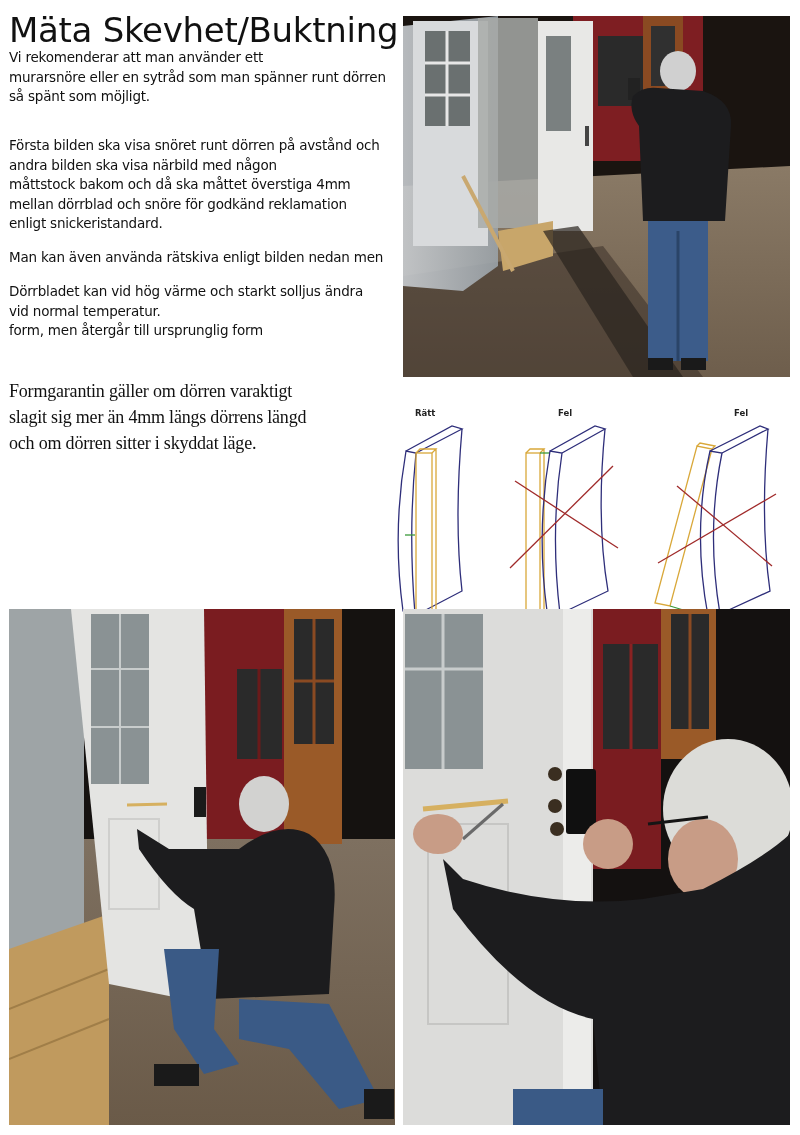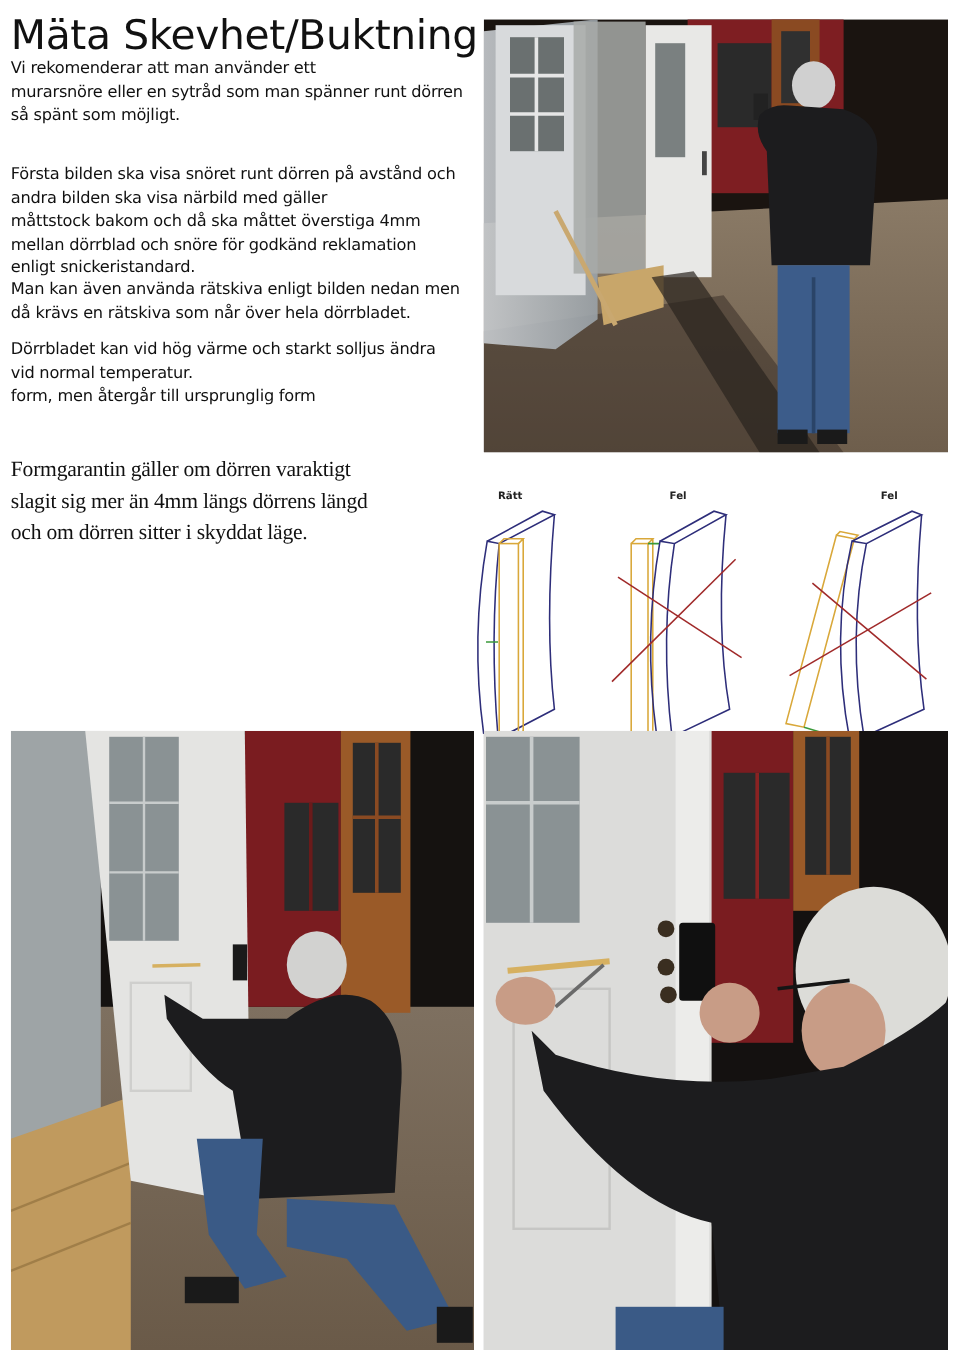--- a/index.html
+++ b/index.html
@@ -2,21 +2,21 @@
 <html><head>
 <meta charset="utf-8">
 <style>
   html, body { margin:0; padding:0; background:#ffffff; }
   body { width:800px; height:1135px; position:relative; overflow:hidden; font-family:"DejaVu Sans", sans-serif; color:#111; }
   .title { position:absolute; left:9px; top:10px; font-size:34px; line-height:40px; font-weight:normal; letter-spacing:-0.3px; margin:0; white-space:nowrap;text-align:center; }
   .body-text { position:absolute; left:9px; font-size:13.5px; line-height:19.5px; margin:0; letter-spacing:-0.2px; }
   .body-text span { display:block; white-space:nowrap; }
   .p1 { top:48px; }
   .p2 { top:136px; }
-  .p3 { top:232px; }
+  .p3 { top:248px;text-align:center; }
   .p4 { top:282px; }
   .warranty { position:absolute; left:9px; top:378px; font-size:18px; line-height:26px; letter-spacing:-0.2px; margin:0;font-family:Liberation Serif, serif; }
   .warranty span { display:block; white-space:nowrap; }
 
   .photo { position:absolute; overflow:hidden; }
   .photo svg { display:block; width:100%; height:100%; }
   .photo-top { left:403px; top:16px; width:387px; height:361px; }
   .photo-bl { left:9px; top:609px; width:386px; height:516px; }
   .photo-br { left:403px; top:609px; width:387px; height:516px; }
 
@@ -30,29 +30,28 @@
 <h1 class="title">Mäta Skevhet/Buktning</h1>
 
 <p class="body-text p1">
   <span>Vi rekomenderar att man använder ett</span>
   <span>murarsnöre eller en sytråd som man spänner runt dörren</span>
   <span>så spänt som möjligt.</span>
 </p>
 
 <p class="body-text p2">
   <span>Första bilden ska visa snöret runt dörren på avstånd och</span>
-  <span>andra bilden ska visa närbild med gäller</span>
+  <span>andra bilden ska visa närbild med någon</span>
   <span>måttstock bakom och då ska måttet överstiga 4mm</span>
   <span>mellan dörrblad och snöre för godkänd reklamation</span>
   <span>enligt snickeristandard.</span>
 </p>
 
 <p class="body-text p3">
   <span>Man kan även använda rätskiva enligt bilden nedan men</span>
-  <span>då krävs en rätskiva som når över hela dörrbladet.</span>
 </p>
 
 <p class="body-text p4">
   <span>Dörrbladet kan vid hög värme och starkt solljus ändra</span>
   <span>vid normal temperatur.</span>
   <span>form, men återgår till ursprunglig form</span>
 </p>
 
 <p class="warranty">
   <span>Formgarantin gäller om dörren varaktigt</span>

